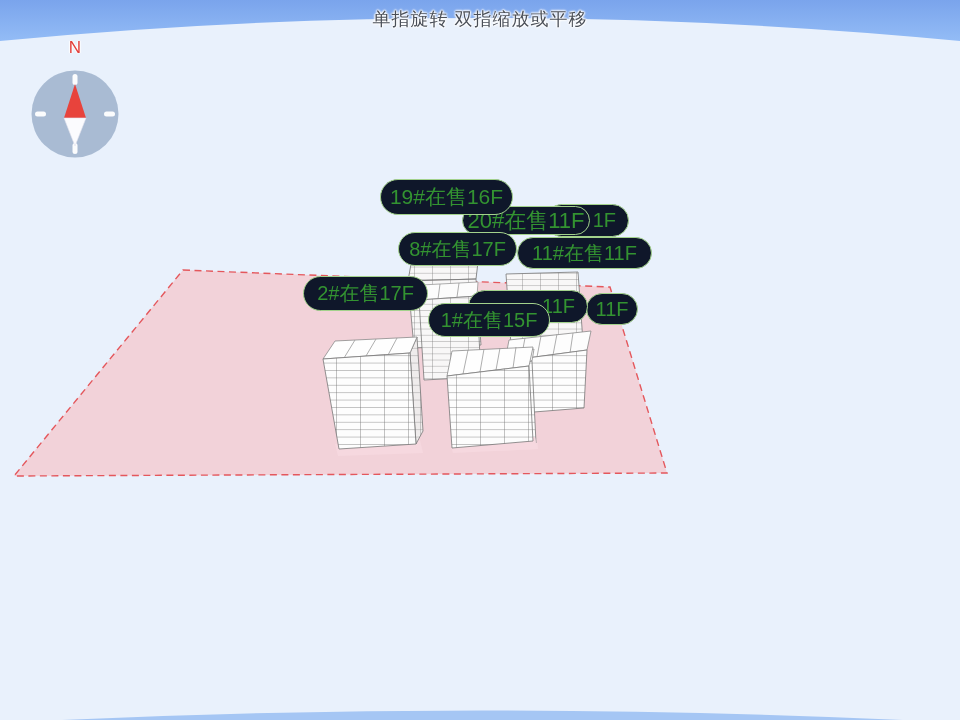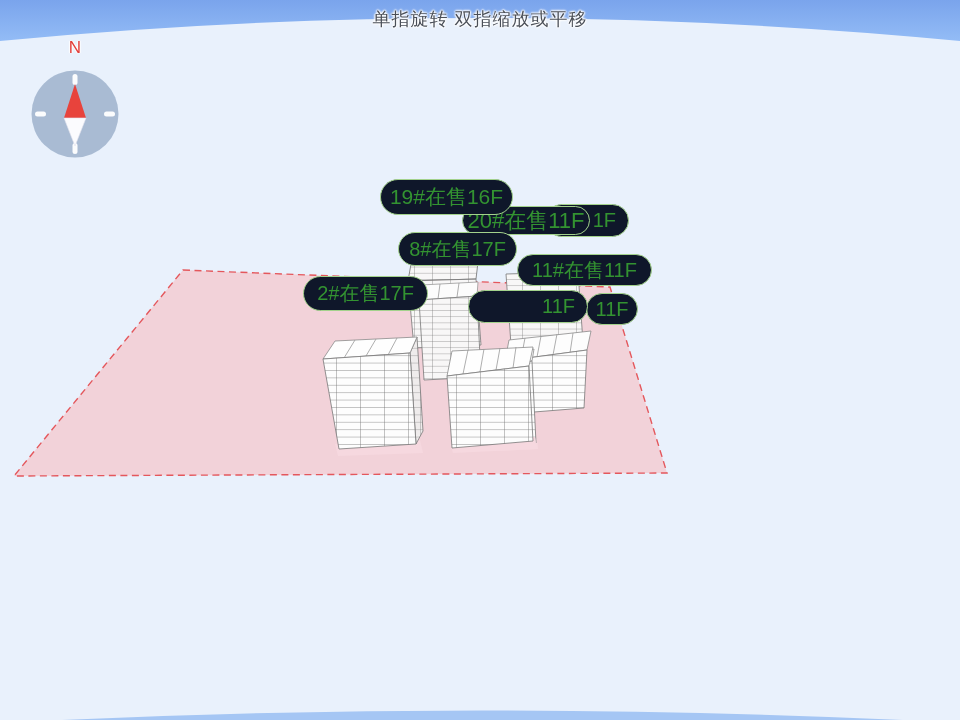--- a/index.html
+++ b/index.html
@@ -23,21 +23,21 @@
   
   .bubble{position:absolute;z-index:2;box-sizing:border-box;background:#0f172a;
           border:1.5px solid #a3d28c;border-radius:18px;color:#339331;
           display:flex;align-items:center;justify-content:center;
           white-space:nowrap;font-size:20px;overflow:hidden;}
   .bubble.alignr{justify-content:flex-end;padding-right:12px;}
   .bl0{left:380px;top:179px;width:133px;height:36px;font-size:21px;}
   .bl1{left:545px;top:204px;width:84px;height:33px;}
   .bl2{left:462px;top:206px;width:128px;height:29px;font-size:22px;}
   .bl3{left:398px;top:232px;width:119px;height:34px;}
-  .bl4{left:517px;top:254px;width:135px;height:32px;}
+  .bl4{left:517px;top:237px;width:135px;height:32px;}
   .bl5{left:303px;top:276px;width:125px;height:35px;}
   .bl6{left:468px;top:290px;width:120px;height:33px;}
   .bl7{left:586px;top:293px;width:52px;height:32px;}
   .bl8{left:428px;top:303px;width:122px;height:34px;}
 </style>
 </head>
 <body>
 
 <div class="stage">
 
@@ -128,14 +128,15 @@
   </div>
 
   <div class="bubble bl1 alignr">1F</div>
   <div class="bubble bl2">20#在售11F</div>
   <div class="bubble bl4">11#在售11F</div>
   <div class="bubble bl3">8#在售17F</div>
   <div class="bubble bl0">19#在售16F</div>
   <div class="bubble bl7">11F</div>
   <div class="bubble bl6 alignr">11F</div>
   <div class="bubble bl5">2#在售17F</div>
+  <div class="bubble bl8">1#在售15F</div>
 
 </div>
 
 </body></html>

